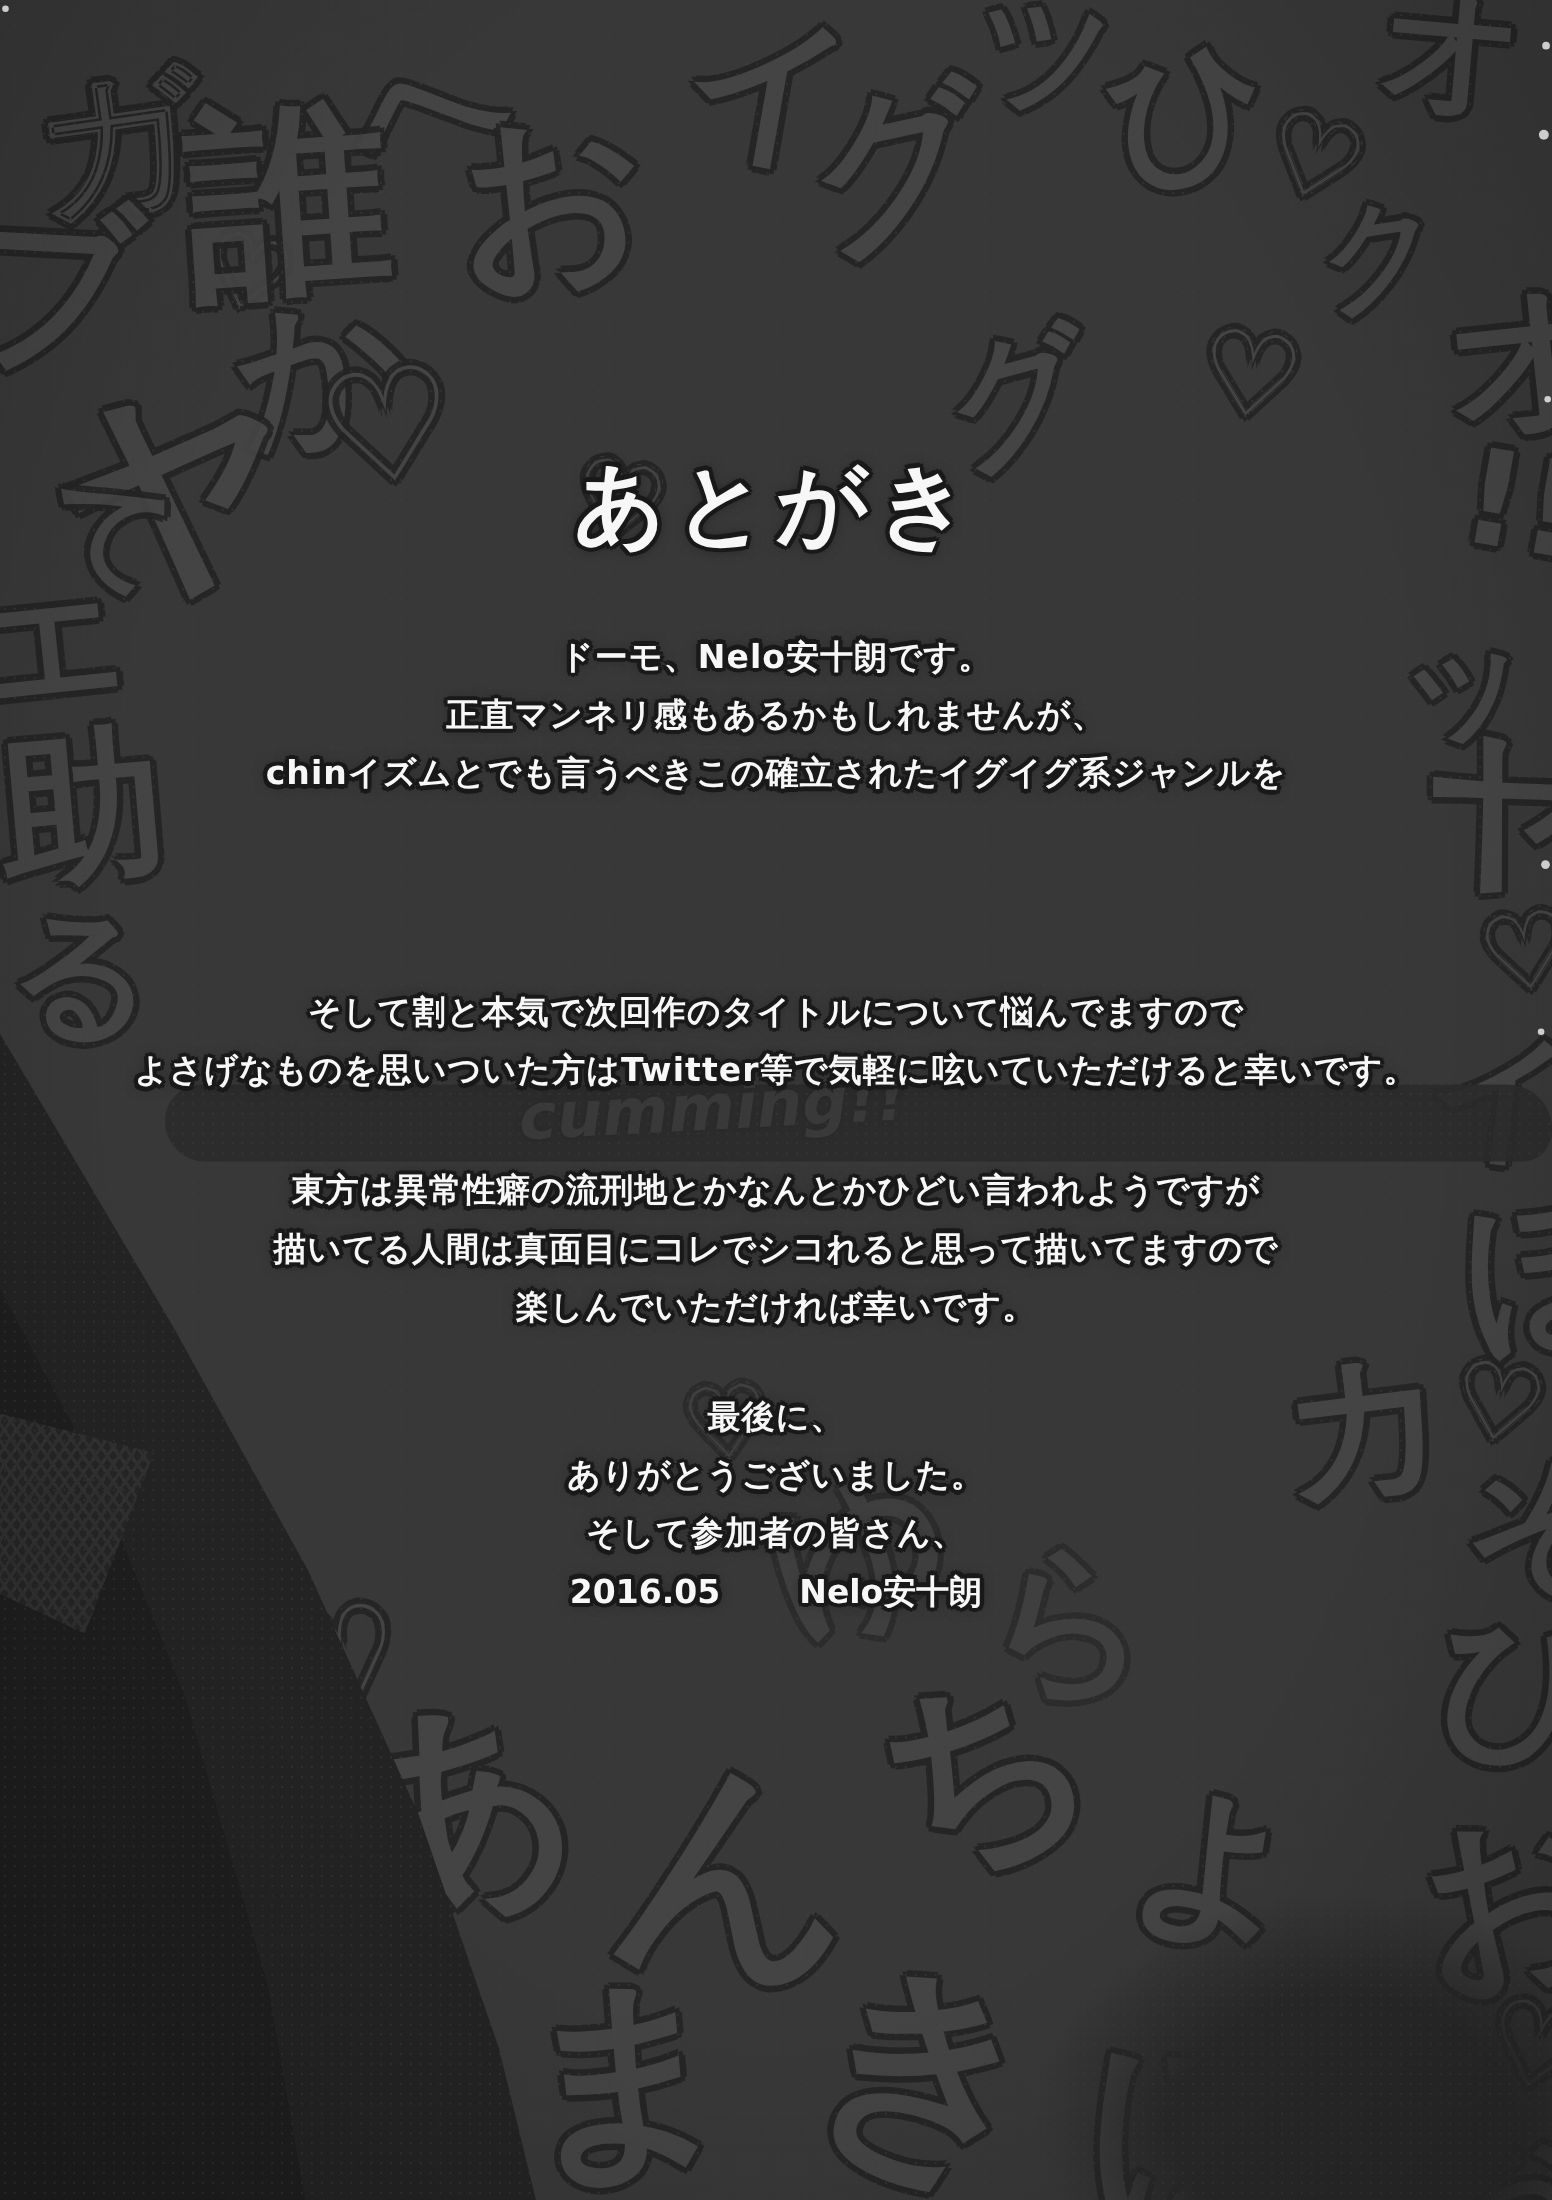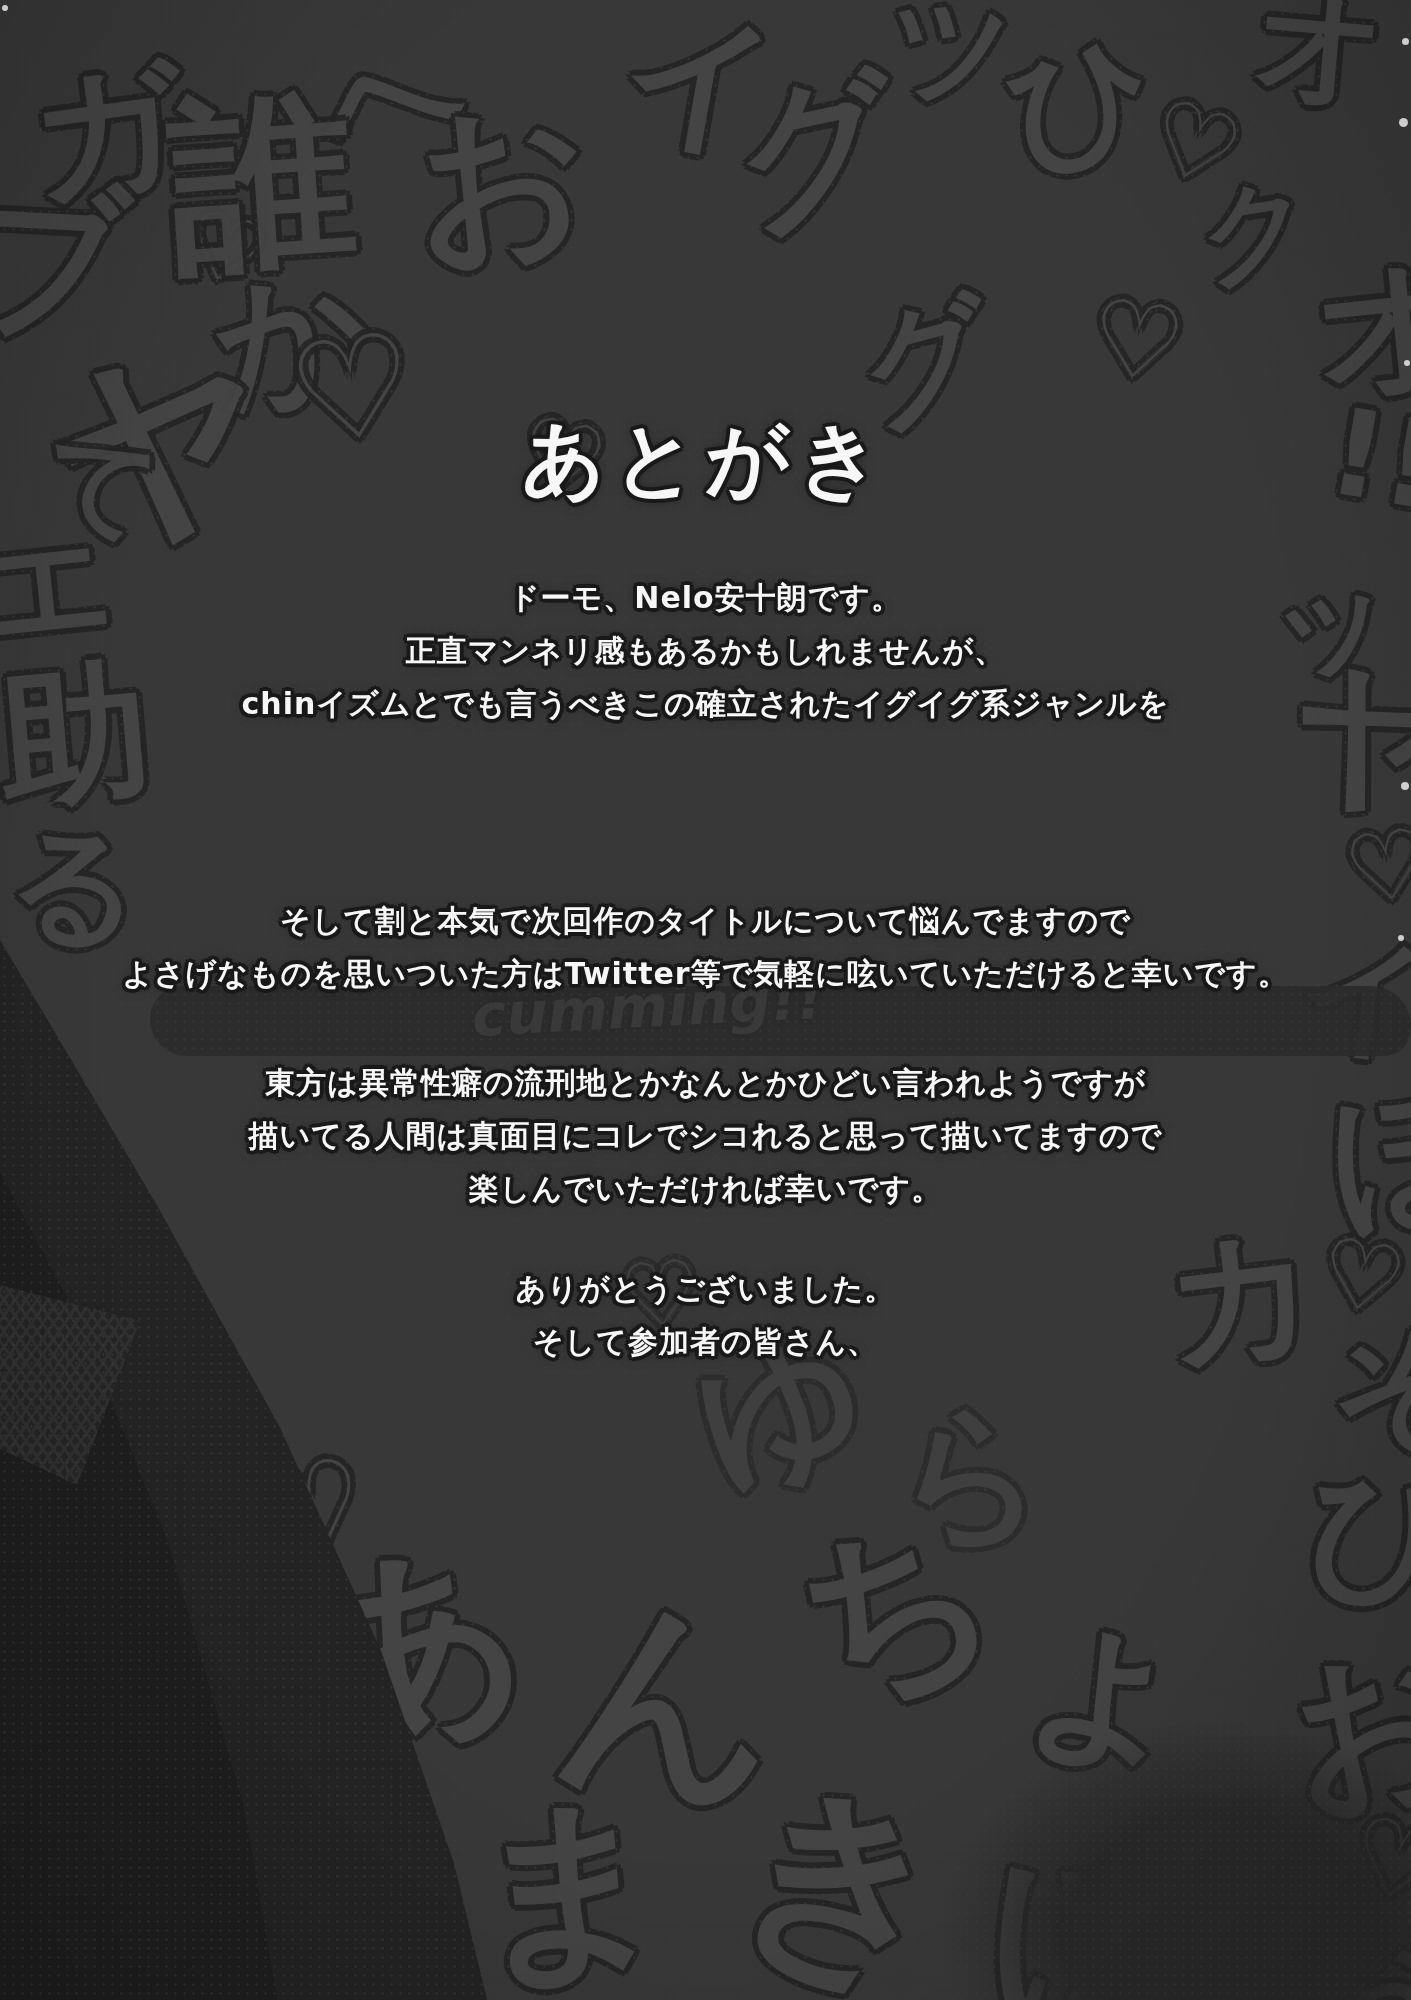--- a/index.html
+++ b/index.html
@@ -154,22 +154,27 @@
 <div id="para-1" class="para outlined">
     <div class="line">そして割と本気で次回作のタイトルについて悩んでますので</div>
     <div class="line">よさげなものを思いついた方はTwitter等で気軽に呟いていただけると幸いです。</div>
   </div>
 <div id="para-2" class="para outlined">
     <div class="line">東方は異常性癖の流刑地とかなんとかひどい言われようですが</div>
     <div class="line">描いてる人間は真面目にコレでシコれると思って描いてますので</div>
     <div class="line">楽しんでいただければ幸いです。</div>
   </div>
 <div id="para-3" class="para outlined">
+<div class="line">最後に、</div>
     <div class="line">ありがとうございました。</div>
     <div class="line">そして参加者の皆さん、</div>
+    <div class="credit">
+      <span>2016.05</span>
+      <span>Nelo安十朗</span>
+    </div>
   </div>
 
 <div class="speck" style="left: 1402px; top: 38px; width: 7px; height: 7px;"></div>
 <div class="speck" style="left: 1399px; top: 118px; width: 9px; height: 9px;"></div>
 <div class="speck" style="left: 1404px; top: 360px; width: 6px; height: 6px;"></div>
 <div class="speck" style="left: 1401px; top: 782px; width: 8px; height: 8px;"></div>
 <div class="speck" style="left: 1398px; top: 935px; width: 6px; height: 6px;"></div>
 <div class="speck" style="left: 2px; top: 5px; width: 6px; height: 6px;"></div>
 
 </body></html>

